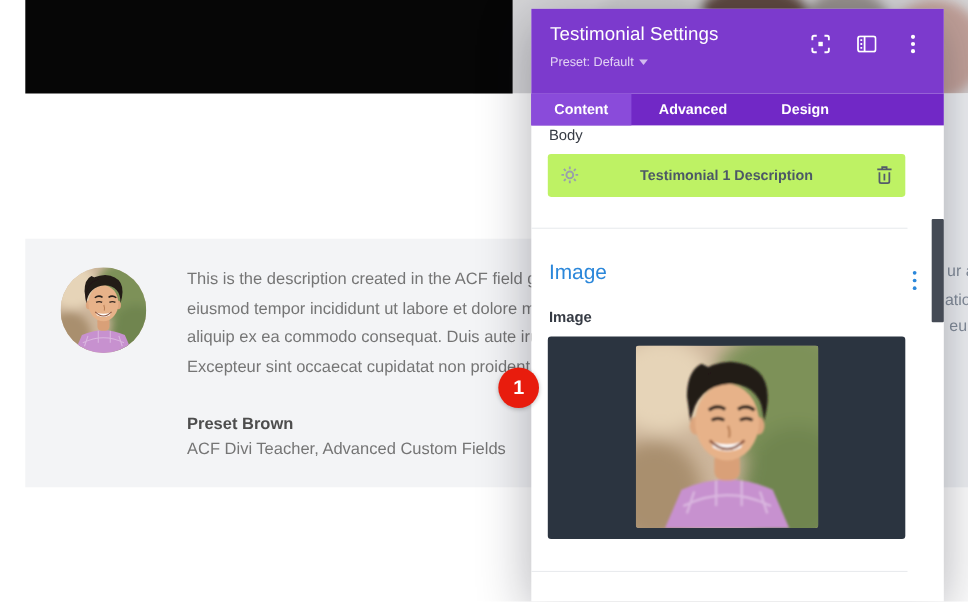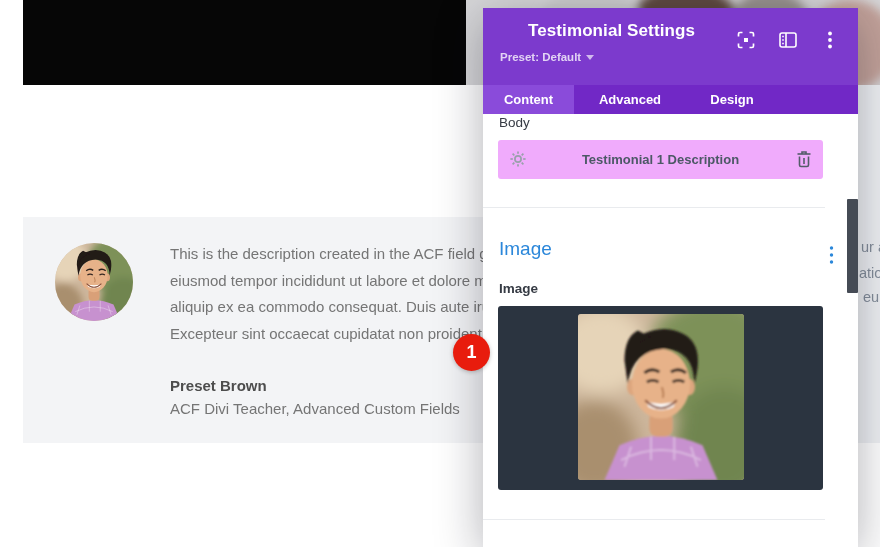--- a/index.html
+++ b/index.html
@@ -21,37 +21,37 @@
   .edge-fragments { position:absolute; left:858px; top:0; width:22px; height:547px; overflow:hidden; }
   .edge-fragments .frag { position:absolute; font-size:14.5px; color:#848e9b; white-space:nowrap; }
   .frag.f0 { left:3px; top:239px; }
   .frag.f1 { left:1px; top:265px; }
   .frag.f2 { left:5px; top:289px; }
 
   
   .panel { position:absolute; left:483px; top:8px; width:375px; height:539px; background:#fff;
     box-shadow:0 10px 45px rgba(15,15,30,.33); }
   .p-header { position:absolute; left:0; top:0; width:375px; height:77px; background:#7c3acd; }
-  .p-title { position:absolute; left:17px; top:13px; font-size:17px; font-weight:bold; color:#fff; letter-spacing:.1px;margin-left:28px; }
-  .p-preset { position:absolute; left:17px; top:43px; font-size:11.5px; font-weight:bold; color:rgba(255,255,255,.78); }
+  .p-title { position:absolute; left:17px; top:13px; font-size:17px; font-weight:normal; color:#fff; letter-spacing:.1px; }
+  .p-preset { position:absolute; left:17px; top:43px; font-size:11.5px; font-weight:normal; color:rgba(255,255,255,.78); }
   .preset-caret { display:inline-block; margin-left:5px; width:0; height:0; border-left:4px solid transparent;
     border-right:4px solid transparent; border-top:5px solid rgba(255,255,255,.65); vertical-align:middle; }
   .hdr-icons { position:absolute; right:12px; top:16px; display:flex; gap:10px; }
   .hdr-icon { width:32px; height:32px; display:flex; align-items:center; justify-content:center; cursor:pointer; }
 
   .p-tabs { position:absolute; left:0; top:77px; width:375px; height:29px; background:#7128c6; display:flex; }
   .tab { height:29px; display:flex; align-items:center; justify-content:center; color:#fff;
     font-size:13px; font-weight:bold; cursor:pointer; }
   .tab.t0 { width:91px; }
   .tab.t1 { width:92px; }
   .tab.t2 { width:112px; }
   .tab.active { background:#8a4bda; }
 
   .body-label { position:absolute; left:16px; top:107px; font-size:13.5px; font-weight:normal; color:#363b44; }
-  .field-row { position:absolute; left:15px; top:132px; width:325px; height:39px; background:#f0abfc;
+  .field-row { position:absolute; left:15px; top:132px; width:325px; height:39px; background:#bef264;
     border-radius:3px; display:flex; align-items:center; cursor:pointer; }
   .field-row .gear { position:absolute; left:11px; top:10px; }
   .field-row .ftitle { width:100%; text-align:center; font-size:13px; font-weight:bold; color:#4c5866; }
   .field-row .trash { position:absolute; right:11px; top:10px; cursor:pointer; }
 
   .divider { position:absolute; left:0; width:342px; height:1px; background:#e9ebee; }
   .div1 { top:199px; }
   .div2 { top:511px; }
 
   .img-heading { position:absolute; left:16px; top:230px; font-size:19px; color:#2b87da; }

